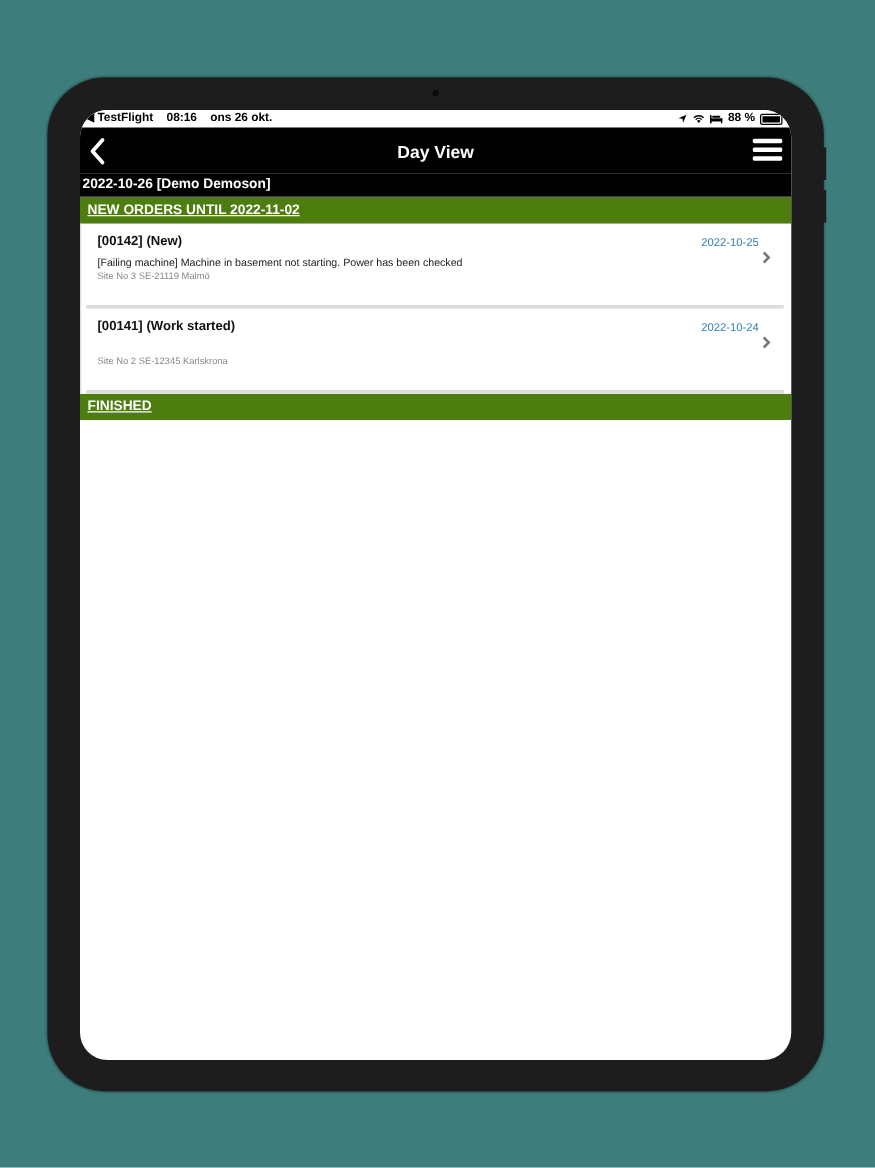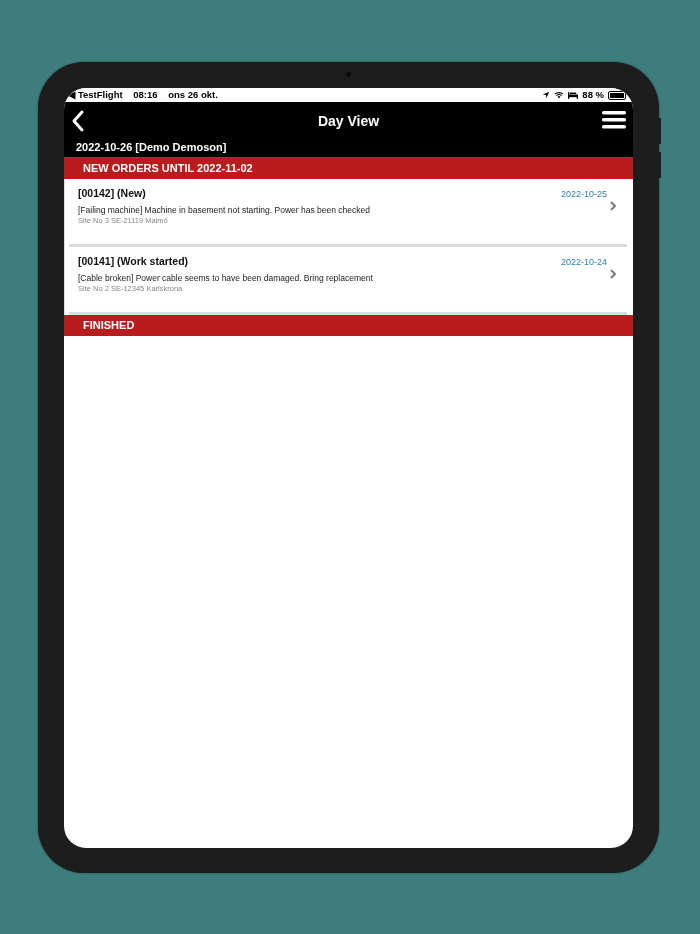--- a/index.html
+++ b/index.html
@@ -34,25 +34,26 @@
   .battery .fill { position:absolute; left:1px; top:1px; bottom:1px; width:86%; background:#000; }
   .navbar {
     height:37px; background:#000; color:#fff; position:relative;
     display:flex; align-items:center; justify-content:center;
   }
   .navbar .title { font-size:14px; font-weight:bold; }
   .back-btn { position:absolute; left:5px; top:7px; width:20px; height:24px; cursor:pointer; }
   .menu-btn { position:absolute; right:7px; top:7px; width:24px; height:22px; cursor:pointer; }
   .subheader {
     background:#000; color:#fff; font-size:11px; font-weight:bold; height:18px; line-height:16px;
-    padding:0 12px; border-bottom:1px solid #555;
+    padding:0 2px; border-bottom:1px solid #555;
   }
   .section-header {
-    background:#b91c1c; color:#fff; font-size:11px; font-weight:bold; height:21px; line-height:21px;
-    padding:0 19px;
+    background:#4d7c0f; color:#fff; font-size:11px; font-weight:bold; height:21px; line-height:21px;
+    padding:0 6px;
+    text-decoration:underline;
   }
   .order {
     position:relative; background:#fff; height:68px; padding:0 12px 0 13px; cursor:pointer;
     border-left:1px solid #ddd;
   }
   .order .code { position:absolute; left:13px; top:8px; font-size:10.5px; font-weight:bold; color:#111; }
   .order .date { position:absolute; right:26px; top:10px; font-size:9px; color:#2f7fb3; }
   .order .desc { position:absolute; left:13px; top:26px; font-size:8.5px; color:#222; }
   .order .site { position:absolute; left:13px; top:37px; font-size:7.5px; color:#888;text-align:right; }
   .order .chev { position:absolute; right:16px; top:21px; width:8px; height:12px; }
@@ -115,21 +116,20 @@
     <span class="site">Site No 3 SE-21119 Malmö</span>
     <svg class="chev" viewBox="0 0 8 12">
         <path d="M2 2 L6 6 L2 10" stroke="#777" stroke-width="2" fill="none"></path>
       </svg>
     <div class="bar"></div>
   </div>
 
   <div class="order">
     <span class="code">[00141] (Work started)</span>
     <span class="date">2022-10-24</span>
-    <span class="desc">[Cable broken] Power cable seems to have been damaged. Bring replacement</span>
     <span class="site">Site No 2 SE-12345 Karlskrona</span>
     <svg class="chev" viewBox="0 0 8 12">
         <path d="M2 2 L6 6 L2 10" stroke="#777" stroke-width="2" fill="none"></path>
       </svg>
     <div class="bar"></div>
   </div>
 
   <div class="section-header">FINISHED</div>
 </div>
 

